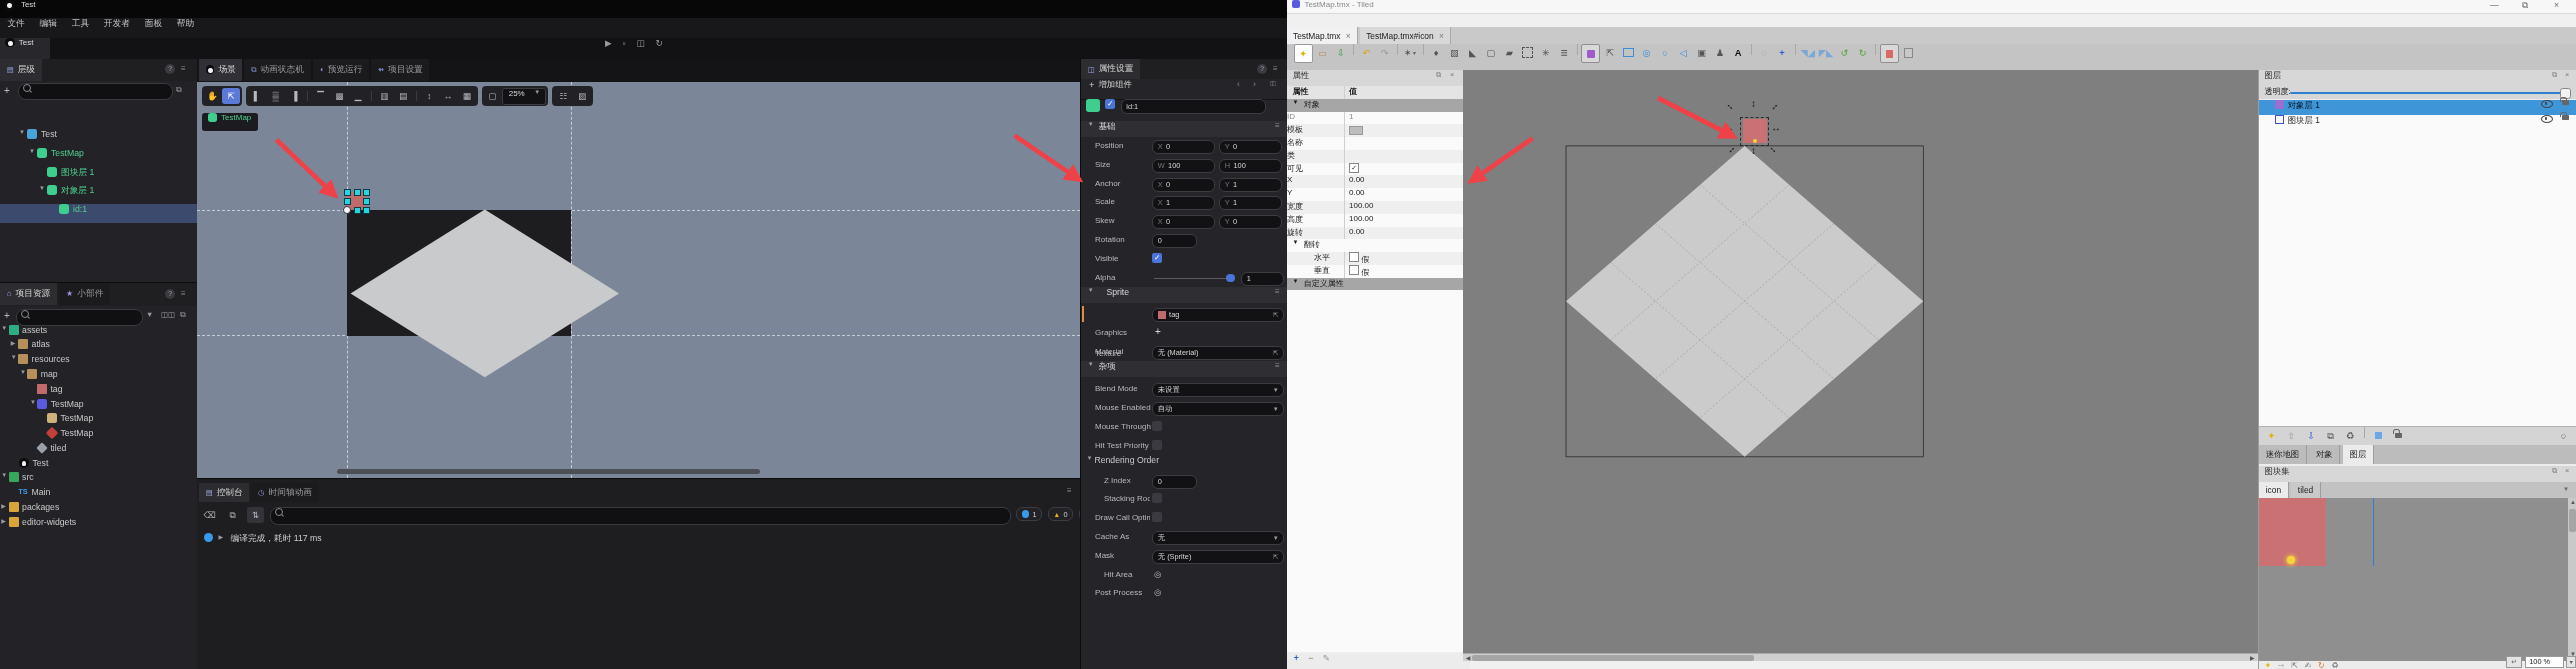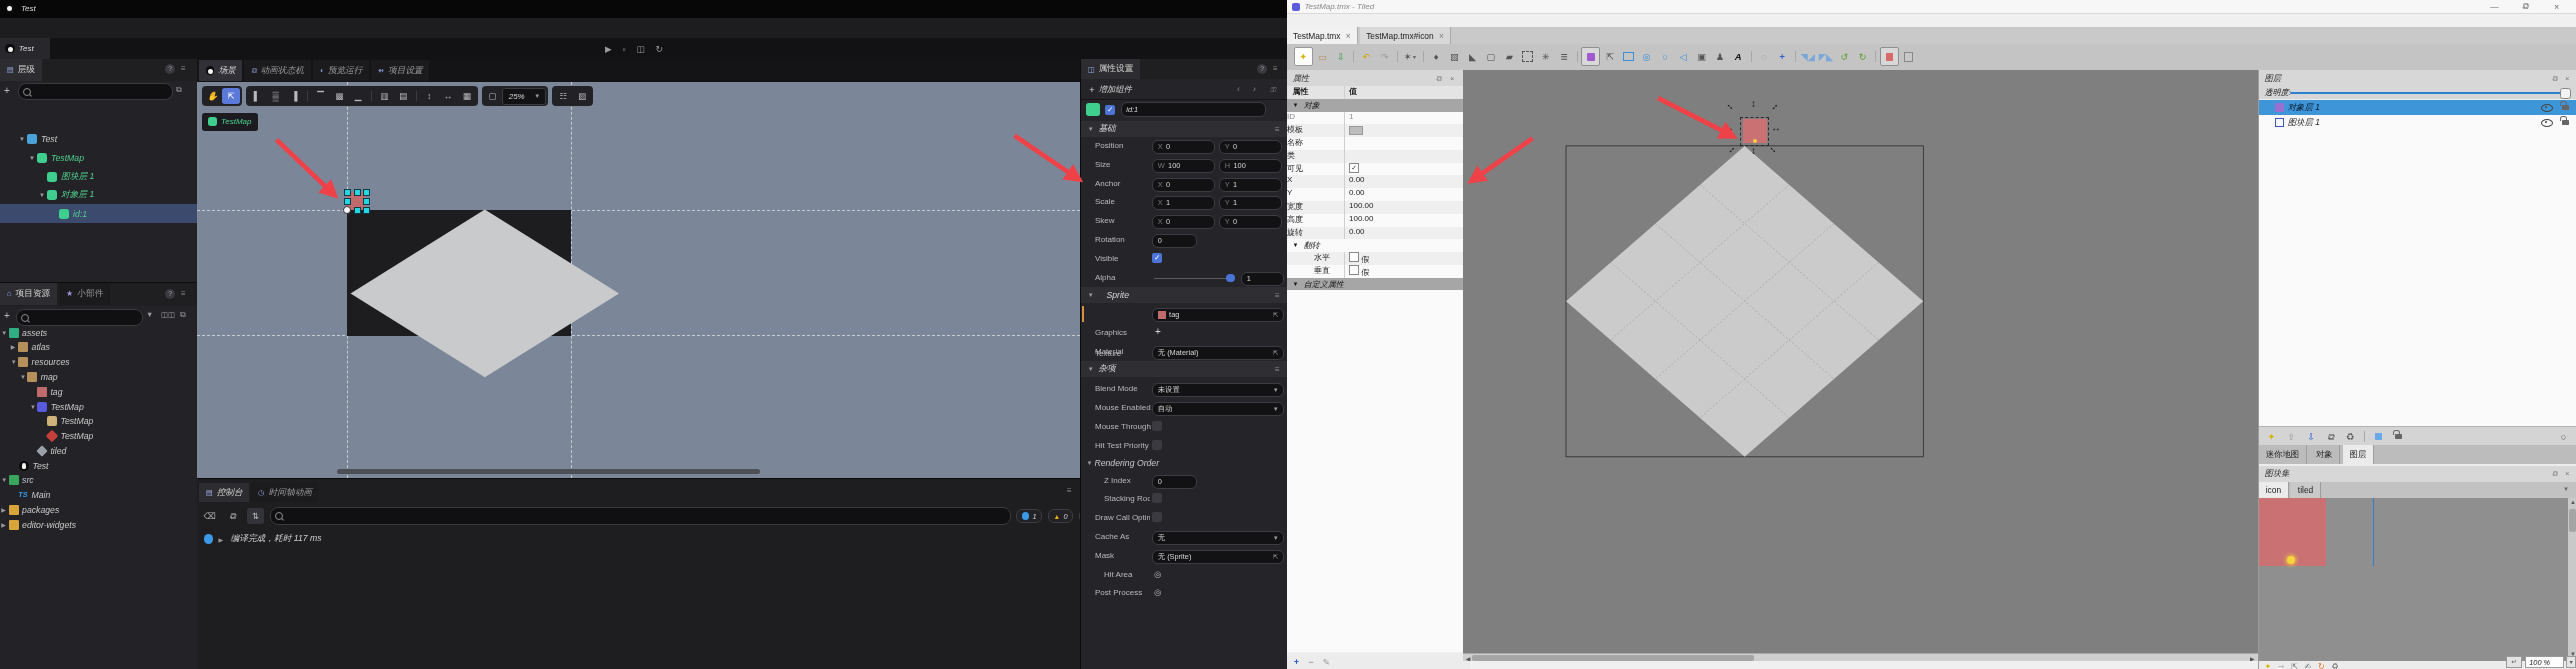--- a/index.html
+++ b/index.html
@@ -1,19 +1,19 @@
 <!DOCTYPE html>
 <html style="font-size:10.8px"><head>
 <meta charset="utf-8">
 <style>
   html,body{margin:0;padding:0;background:#000;}
   #stage{position:relative;width:2576px;height:669px;overflow:hidden;
          font-family:"Liberation Sans","DejaVu Sans",sans-serif;font-size:8.7px;}
   .ab{position:absolute;}
-  .f{display:flex;align-items:center;font-style:italic;}
+  .f{display:flex;align-items:flex-start;}
   .ell{white-space:nowrap;overflow:hidden;text-overflow:clip;}
   
   #lw{left:0;top:0;width:1287px;height:669px;background:#1d1d20;color:#c9c9c9;}
   .ltitle{left:0;top:0;width:1287px;height:17.5px;background:#070708;}
   .lmenu{left:0;top:17.5px;width:1287px;height:20px;background:#18181a;border-bottom:0.7px solid #0b0b0c;}
   .lmenu span{padding:0 7.4px;color:#c4c4c6;font-size:8.7px;}
   .ltabs{left:0;top:38px;width:1287px;height:21.5px;background:#121214;}
   .wintab{left:0;top:0;width:50px;height:21.5px;background:#28282c;border-bottom:1.3px solid #6e86c8;color:#ddd;}
   .panelhdr{background:#1f1f22;}
   .ptab{height:21.5px;background:#2d2d31;color:#d6d6d6;padding:0 6.7px;display:inline-flex;align-items:center;gap:4px;}
@@ -85,20 +85,28 @@
 
 <div id="stage">
 
 <div id="lw" class="ab">
 
   <div class="ab ltitle f">
     <span class="ticon ic-penguin" style="width:10.8px;height:10.8px;margin:0 5.4px 0 4.7px;"></span>
     <span style="color:#ddd;font-size:8px;">Test</span>
   </div>
 
+  <div class="ab lmenu f">
+    <span>文件</span>
+    <span>编辑</span>
+    <span>工具</span>
+    <span>开发者</span>
+    <span>面板</span>
+    <span>帮助</span>
+  </div>
 
   <div class="ab ltabs">
     <div class="ab wintab f">
       <span class="ticon ic-penguin" style="width:9.4px;height:9.4px;margin:0 4px 0 5.4px;"></span>
       <span style="font-size:8px;">Test</span>
     </div>
     <div class="ab f" style="left:605px;top:0;height:21.5px;gap:10.8px;color:#9a9a9e;font-size:8.7px;">
       <span>▶</span>
       <span>▫</span>
       <span>◫</span>

